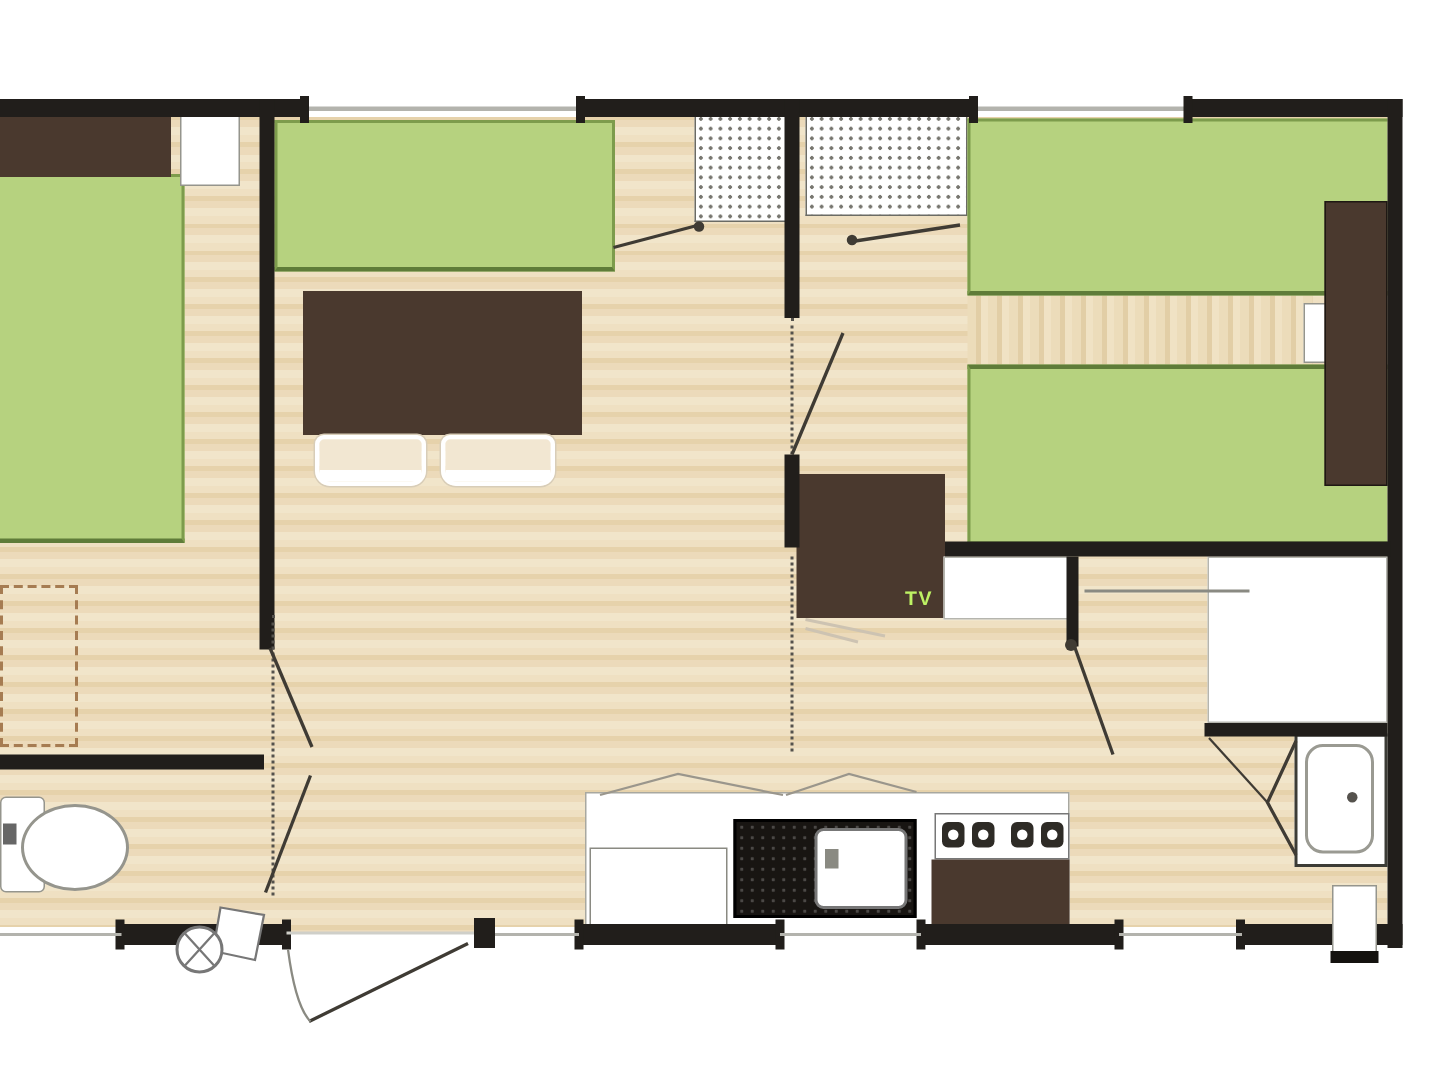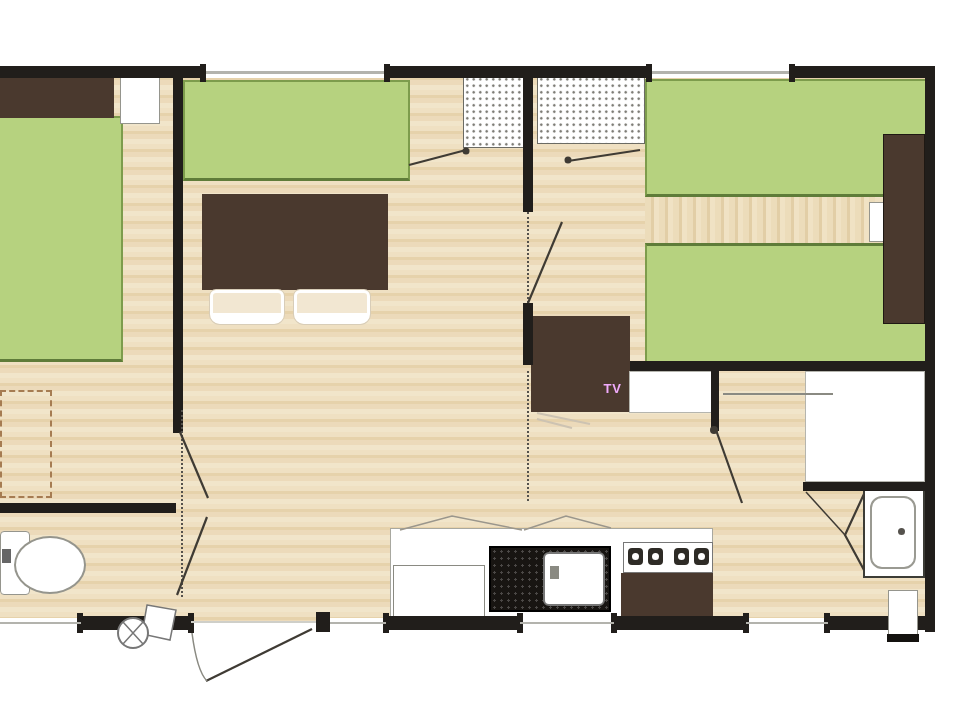--- a/index.html
+++ b/index.html
@@ -17,21 +17,21 @@
   .dotline{width:0;border-left:2px dotted #55524d;z-index:5;}
   .green{background:#b6d27f;border:2px solid #7d9c4c;z-index:2;}
   .brown{background:#4a392e;z-index:3;}
   .whitebox{background:#fff;border:1.5px solid #95958d;z-index:3;}
   .hatch{background:#fff;border:1px solid #6b6b64;border-top:none;z-index:2;
     background-image:radial-gradient(#77766f 1.1px,transparent 1.4px);background-size:6.5px 6.5px;}
   .chair{height:34px;border:3px solid #fff;border-radius:6px 6px 10px 10px;z-index:3;
     background:linear-gradient(#f2e7d2 0 72%,#ffffff 72%);box-shadow:0 0 0 1px #d8cdb8;}
   .dashedrect{border:2px dashed #a67c52;z-index:2;}
   svg.overlay{left:0;top:0;z-index:6;}
-  .tvlabel{color:#f0abfc;font-weight:bold;font-size:13px;letter-spacing:1px;right:8px;bottom:16px;position:absolute;}
+  .tvlabel{color:#bef264;font-weight:bold;font-size:13px;letter-spacing:1px;right:8px;bottom:6px;position:absolute;}
   .burner{width:15px;height:17px;background:#2e2b26;border-radius:4px;z-index:4;}
   .burner::after{content:"";position:absolute;left:4px;top:5px;width:7px;height:7px;border-radius:50%;background:#fff;}
 </style>
 </head>
 <body>
 
 <div id="plan">
 
   <div class="floor"></div>
   <div class="floor-strip-v"></div>

